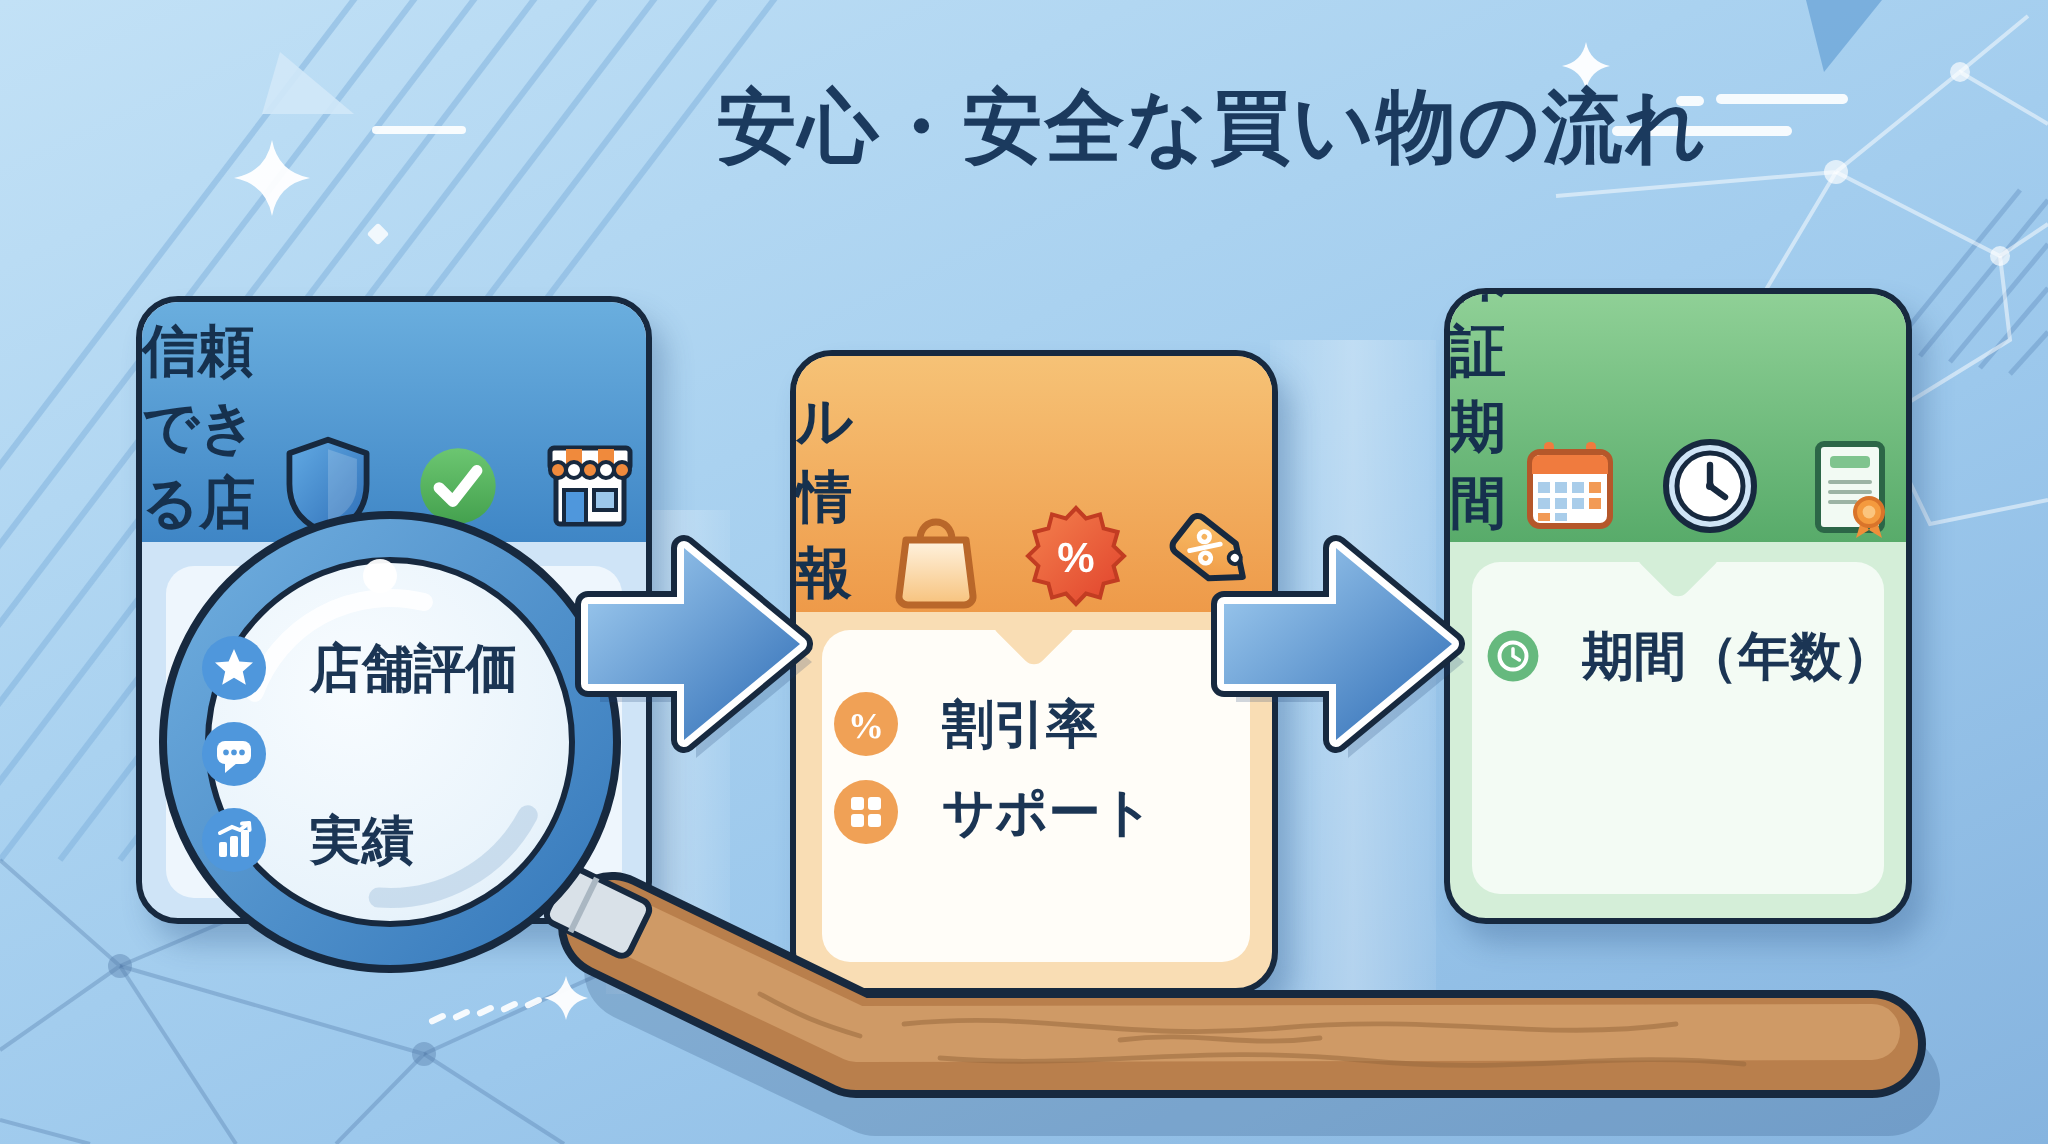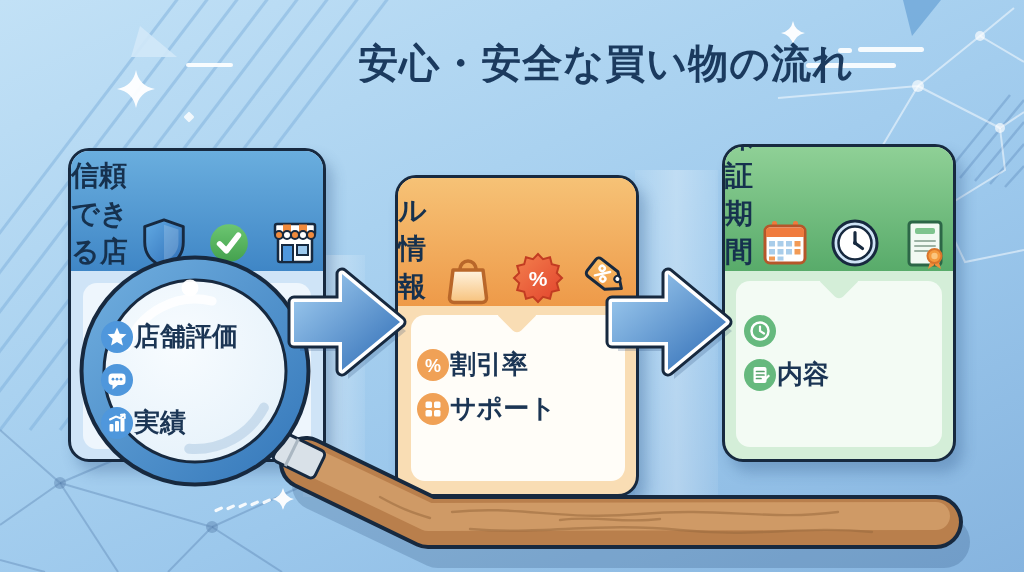--- a/index.html
+++ b/index.html
@@ -28,21 +28,21 @@
   .hicons{display:flex;align-items:center;gap:14px;margin-top:4px;}
   .panel{position:absolute;border-radius:14px;}
   .card1 .panel{left:12px;right:12px;top:132px;bottom:10px;background:#eef6fd;}
   .card2 .panel{left:13px;right:11px;top:137px;bottom:13px;background:#fffdf8;}
   .card3 .panel{left:11px;right:11px;top:134px;bottom:12px;background:#f3fbf4;}
   .notch{width:32px;height:32px;transform:rotate(45deg);border-radius:6px;}
   .card2 .notch{position:absolute;left:50%;margin-left:-16px;top:118px;background:#f9ddb4;}
   .card3 .notch{position:absolute;left:50%;margin-left:-16px;top:115px;background:#d4eed8;}
   .list{position:absolute;left:18px;right:6px;display:flex;flex-direction:column;gap:7px;}
   .card2 .list{top:167px;} .card3 .list{top:164px;}
-  .row{display:flex;align-items:flex-end;gap:0;height:37px;}
+  .row{display:flex;align-items:flex-start;gap:21px;height:37px;font-family:Liberation Serif, serif;}
   .row-label{font-size:26px;font-weight:800;color:#1b3554;white-space:nowrap;}
   
   .lens-list{left:100px;top:317px;width:210px;z-index:6;display:flex;flex-direction:column;gap:6px;}
   .lens-list .row{height:37px;}
   svg{display:block;}
   .layer{left:0;top:0;z-index:1;}
   .mag{left:0;top:0;z-index:5;}
   .arrows{left:0;top:0;z-index:7;}
 </style>
 </head>
@@ -287,33 +287,21 @@
         </svg>
       </div>
     </div>
     <div class="list">
       <div class="row">
         <svg width="34" height="34" viewBox="0 0 34 34">
           <circle cx="17" cy="17" r="16" fill="#66b97e"></circle>
           <circle cx="17" cy="17" r="8.5" fill="none" stroke="#fff" stroke-width="2.5"></circle>
           <path d="M17 12.5 V17 L21 19.5" fill="none" stroke="#fff" stroke-width="2.2" stroke-linecap="round"></path>
         </svg>
-      </div>
-      <div class="row">
-        <svg width="34" height="34" viewBox="0 0 34 34">
-          <circle cx="17" cy="17" r="16" fill="#66b97e"></circle>
-          <rect x="10.5" y="9" width="13" height="16" rx="2" fill="#fff"></rect>
-          <g stroke="#56a06b" stroke-width="1.7" stroke-linecap="round">
-            <line x1="13.5" y1="13.5" x2="21" y2="13.5"></line>
-              <line x1="13.5" y1="17" x2="21" y2="17"></line>
-            <line x1="13.5" y1="20.5" x2="18" y2="20.5"></line>
-          </g>
-          <path d="M21 21 L25.5 16.5 L27 18 L22.5 22.5 L20.5 23 Z" fill="#fff"></path>
-        </svg>
-        <span class="row-label">内容</span>
+        <span class="row-label">期間（年数）</span>
       </div>
     </div>
   </div>
 
   <svg class="abs mag" width="1024" height="572" viewBox="0 0 1024 572">
     <defs>
       <linearGradient id="ringG" x1="0" y1="0" x2="1" y2="1">
         <stop offset="0" stop-color="#69a8dd"></stop>
           <stop offset="1" stop-color="#36079f" stop-opacity="0"></stop>
       </linearGradient>

